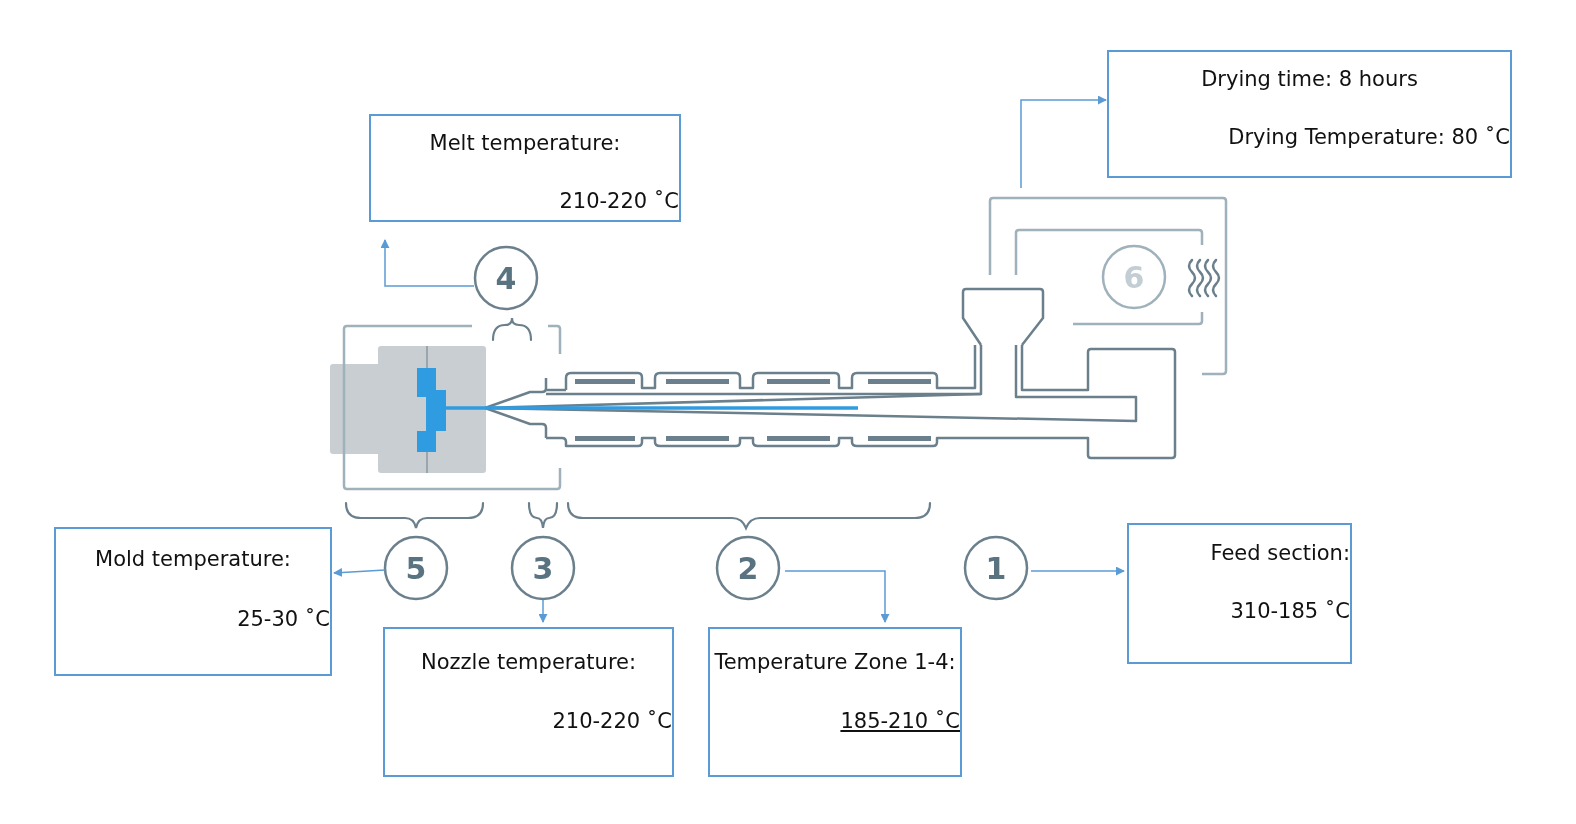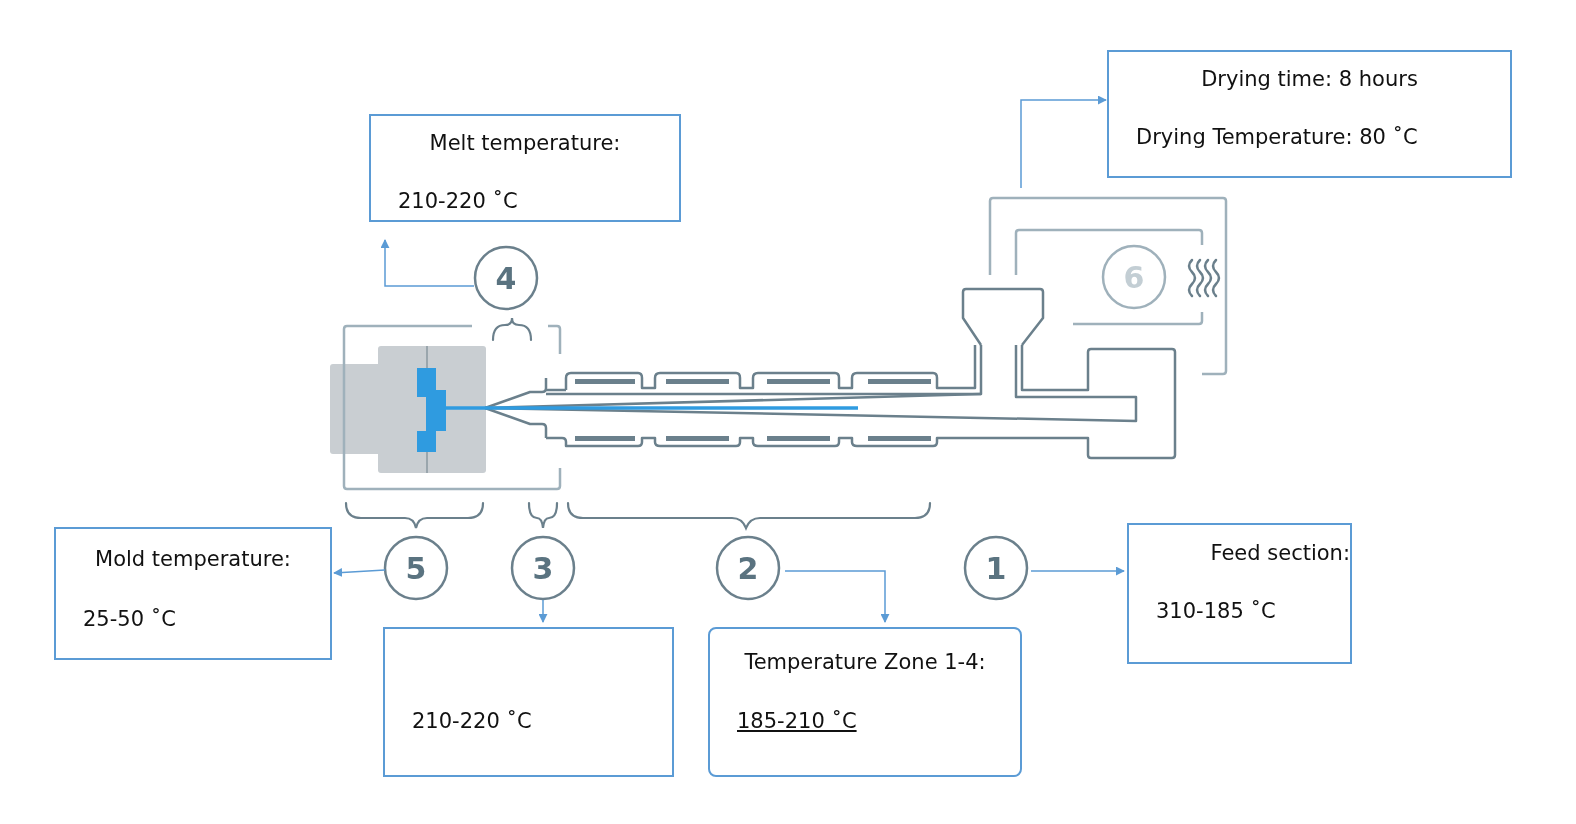--- a/index.html
+++ b/index.html
@@ -3,21 +3,21 @@
 <meta charset="utf-8">
 <style>
   html, body { margin: 0; padding: 0; background: #ffffff; }
   body { width: 1576px; height: 824px; position: relative; overflow: hidden;
          font-family: "Liberation Sans", "DejaVu Sans", sans-serif; }
   #diagram { position: absolute; left: 0; top: 0; width: 1576px; height: 824px; }
   .box { position: absolute; border: 2px solid #5b9bd5; background: #fff; box-sizing: border-box;
          display: flex; flex-direction: column; align-items: center; color: #111;
          font-family: "DejaVu Sans", sans-serif; font-size: 21px; }
   .box .l1 { position: absolute; left: 0; right: 0; text-align: center; }
-  .box .l2 { position: absolute; left: 0; right: 0; text-align: left; padding-left: 27px; }
+  .box .l2 { position: absolute; left: 0; right: 0; text-align: right; padding-left: 27px; }
   .circle-num { font-family: "DejaVu Sans", sans-serif; font-weight: bold; font-size: 30px; }
 </style>
 </head>
 <body>
 
 <svg id="diagram" viewBox="0 0 1576 824" xmlns="http://www.w3.org/2000/svg">
   <defs>
     <marker id="arrow" viewBox="0 0 10 10" refX="9" refY="5" markerWidth="6" markerHeight="6" orient="auto-start-reverse">
       <path d="M0,0 L10,5 L0,10 z" fill="#5b9bd5"></path>
     </marker>
@@ -112,30 +112,31 @@
 <div class="box" style="left:1107px; top:50px; width:405px; height:128px;">
   <div class="l1" style="top:15px;">Drying time: 8 hours</div>
   <div class="l2" style="top:73px;">Drying Temperature: 80 ˚C</div>
 </div>
 
 <div class="box" style="left:369px; top:114px; width:312px; height:108px;">
   <div class="l1" style="top:15px;">Melt temperature:</div>
   <div class="l2" style="top:73px;">210-220 ˚C</div>
 </div>
 
-<div class="box" style="left:54px; top:527px; width:278px; height:133px;">
+<div class="box" style="left:54px; top:527px; width:278px; height:149px;">
   <div class="l1" style="top:18px;">Mold temperature:</div>
-  <div class="l2" style="top:78px;">25-50 ˚C</div>
+  <div class="l2" style="top:78px;">25-30 ˚C</div>
 </div>
 
 <div class="box" style="left:383px; top:627px; width:291px; height:150px;">
+  <div class="l1" style="top:21px;">Nozzle temperature:</div>
   <div class="l2" style="top:80px;">210-220 ˚C</div>
 </div>
 
-<div class="box" style="left:708px; top:627px; width:314px; height:150px;border-radius:8px;">
+<div class="box" style="left:708px; top:627px; width:254px; height:150px;">
   <div class="l1" style="top:21px;">Temperature Zone 1-4:</div>
   <div class="l2" style="top:80px;text-decoration:underline;">185-210 ˚C</div>
 </div>
 
 <div class="box" style="left:1127px; top:523px; width:225px; height:141px;">
   <div class="l1" style="top:16px;text-align:right;">Feed section:</div>
   <div class="l2" style="top:74px;">310-185 ˚C</div>
 </div>
 
 </body></html>

